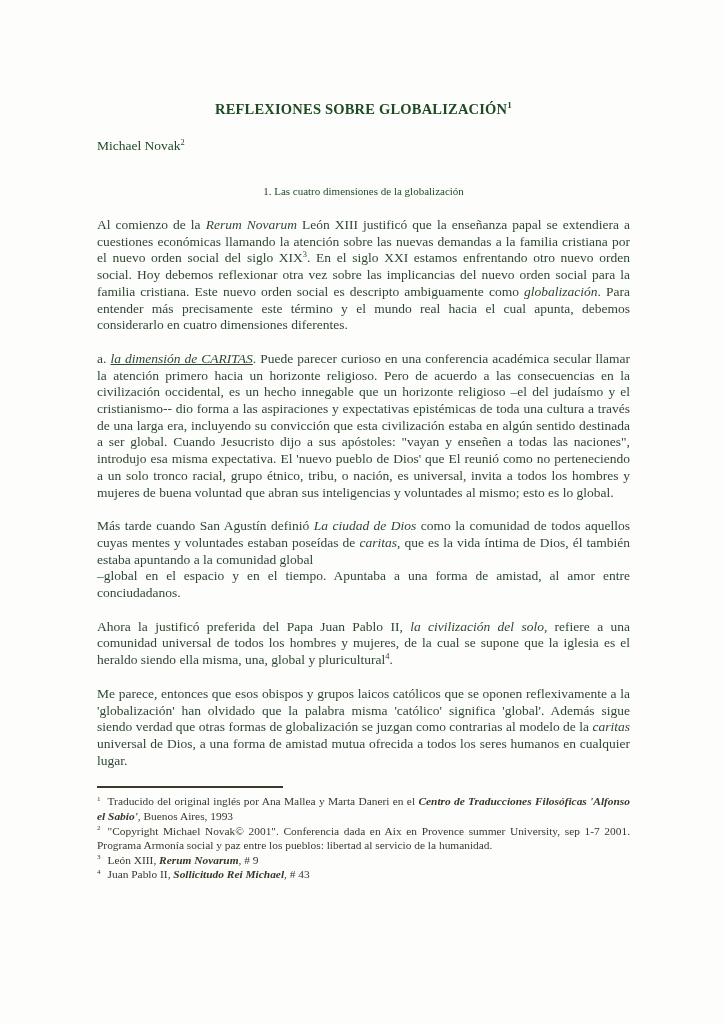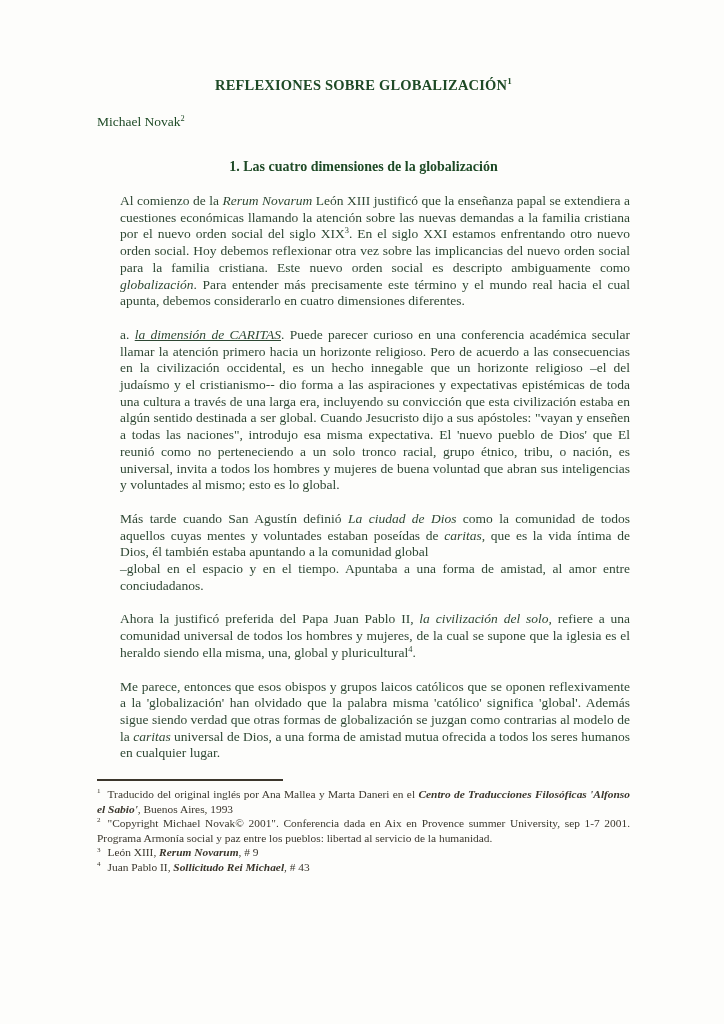--- a/index.html
+++ b/index.html
@@ -13,21 +13,21 @@
   html,body{margin:0;padding:0;}
   body{
     width:724px;height:1024px;
     background:var(--page-bg);
     font-family:"Liberation Serif","DejaVu Serif",serif;
   }
   .page{
     position:relative;
     width:724px;height:1024px;
     background:var(--page-bg);
-    padding:77px 94px 0 97px;
+    padding:101px 94px 0 97px;
     color:var(--ink-body);
     overflow:hidden;
   }
   .title{
     margin:0;
     font-size:14.5px;
     font-weight:bold;
     text-align:center;
     letter-spacing:.2px;
     color:var(--ink-title);
@@ -35,27 +35,27 @@
   }
   .author{
     margin-top:21px;
     font-size:13.5px;
     text-align:left;
     color:var(--ink-title);
     line-height:16px;
   }
   .section-heading{
     margin:29px 0 0 0;
-    font-size:14px;
-    font-weight:bold;
+    font-size:11px;
+    font-weight:normal;
     text-align:center;
     color:var(--ink-title);
     line-height:16px;
   }
-  .body-text{margin-top:18px;margin-left:23px;}
+  .body-text{margin-top:18px;}
   .body-text p{
     margin:0 0 17px 0;
     font-size:13.5px;
     line-height:16.7px;
     text-align:justify;
     color:var(--ink-body);
   }
   sup{
     font-size:.62em;
     vertical-align:super;

